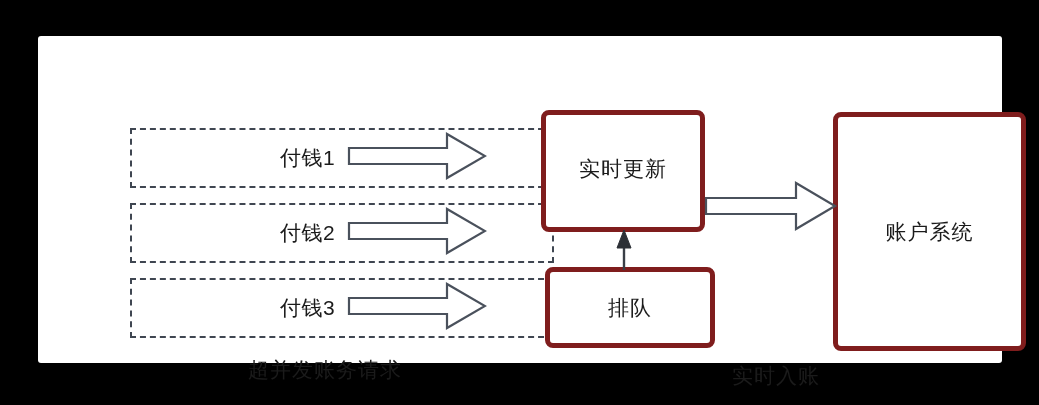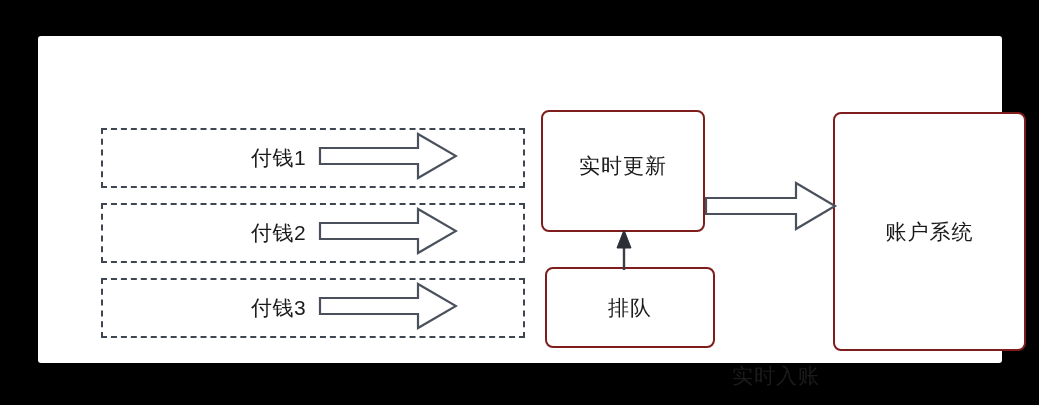--- a/index.html
+++ b/index.html
@@ -26,21 +26,21 @@
     top: 36px;
     width: 964px;
     height: 327px;
     background: #ffffff;
     border-radius: 3px;
     box-sizing: border-box;
   }
   
   .lane {
     position: absolute;
-    left: 63px;
+    left: 92px;
     width: 424px;
     height: 60px;
     border: 2px dashed #3f4651;
     box-sizing: border-box;
   }
   .lane-1 { top: 92px; }
   .lane-2 { top: 167px; }
   .lane-3 { top: 242px; }
 
   .lane-label {
@@ -58,21 +58,21 @@
     position: absolute;
     left: 215px;
     top: 50%;
     transform: translateY(-50%);
   }
 
   
   .node {
     position: absolute;
     background: #ffffff;
-    border: 2px solid #7f1d1d;
+    border: 5px solid #7f1d1d;
     border-radius: 8px;
     box-sizing: border-box;
     display: flex;
     align-items: center;
     justify-content: center;
   }
   .node-text {
     font-size: 21px;
     color: #1b1b1b;
     letter-spacing: 1px;
@@ -179,16 +179,17 @@
         <polygon points="16,2 9,20 23,20" fill="#2c3036" stroke="#2c3036" stroke-width="1"></polygon>
       </svg>
     </div>
 
     <div class="connector" id="arrow-update-to-account">
       <svg width="134" height="52" viewBox="0 0 134 52">
         <polygon points="2,18 92,18 92,3 131,26 92,49 92,34 2,34" fill="#ffffff" stroke="#4a515c" stroke-width="2.2" stroke-linejoin="miter"></polygon>
       </svg>
     </div>
 
+    <div class="caption" id="caption-left">超并发账务请求</div>
     <div class="caption" id="caption-right">实时入账</div>
 
   </div>
 </div>
 
 </body></html>

